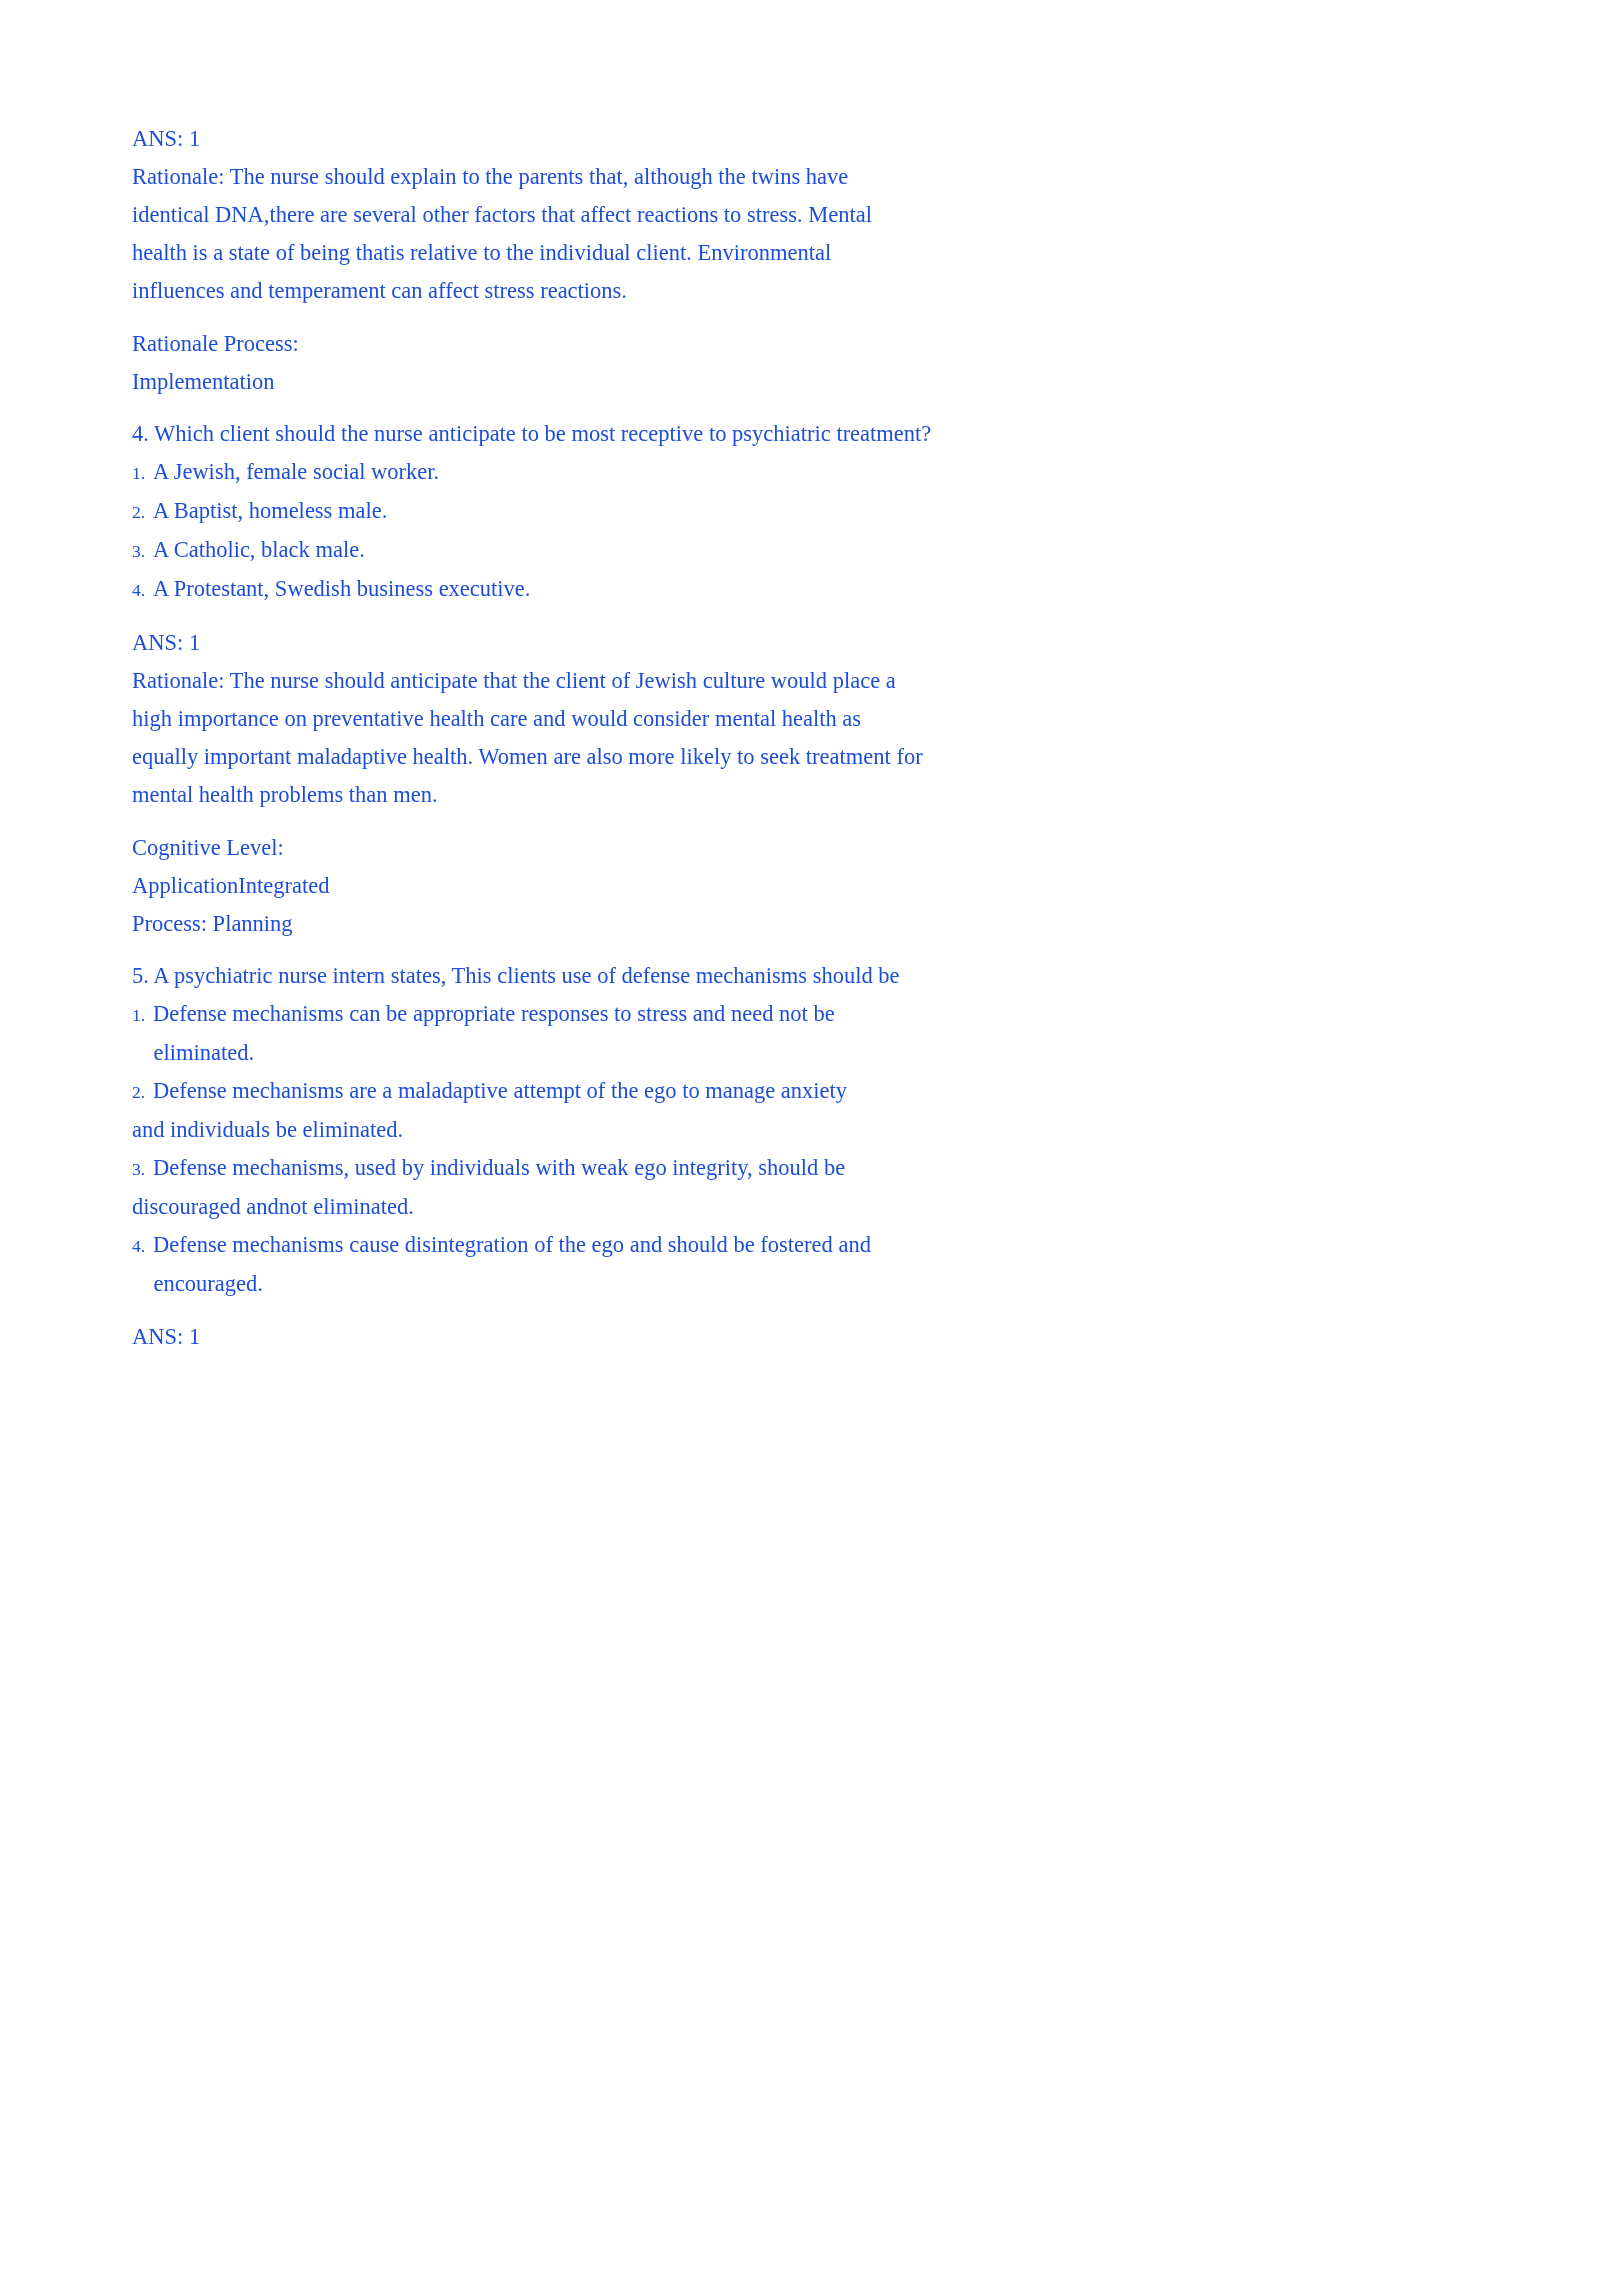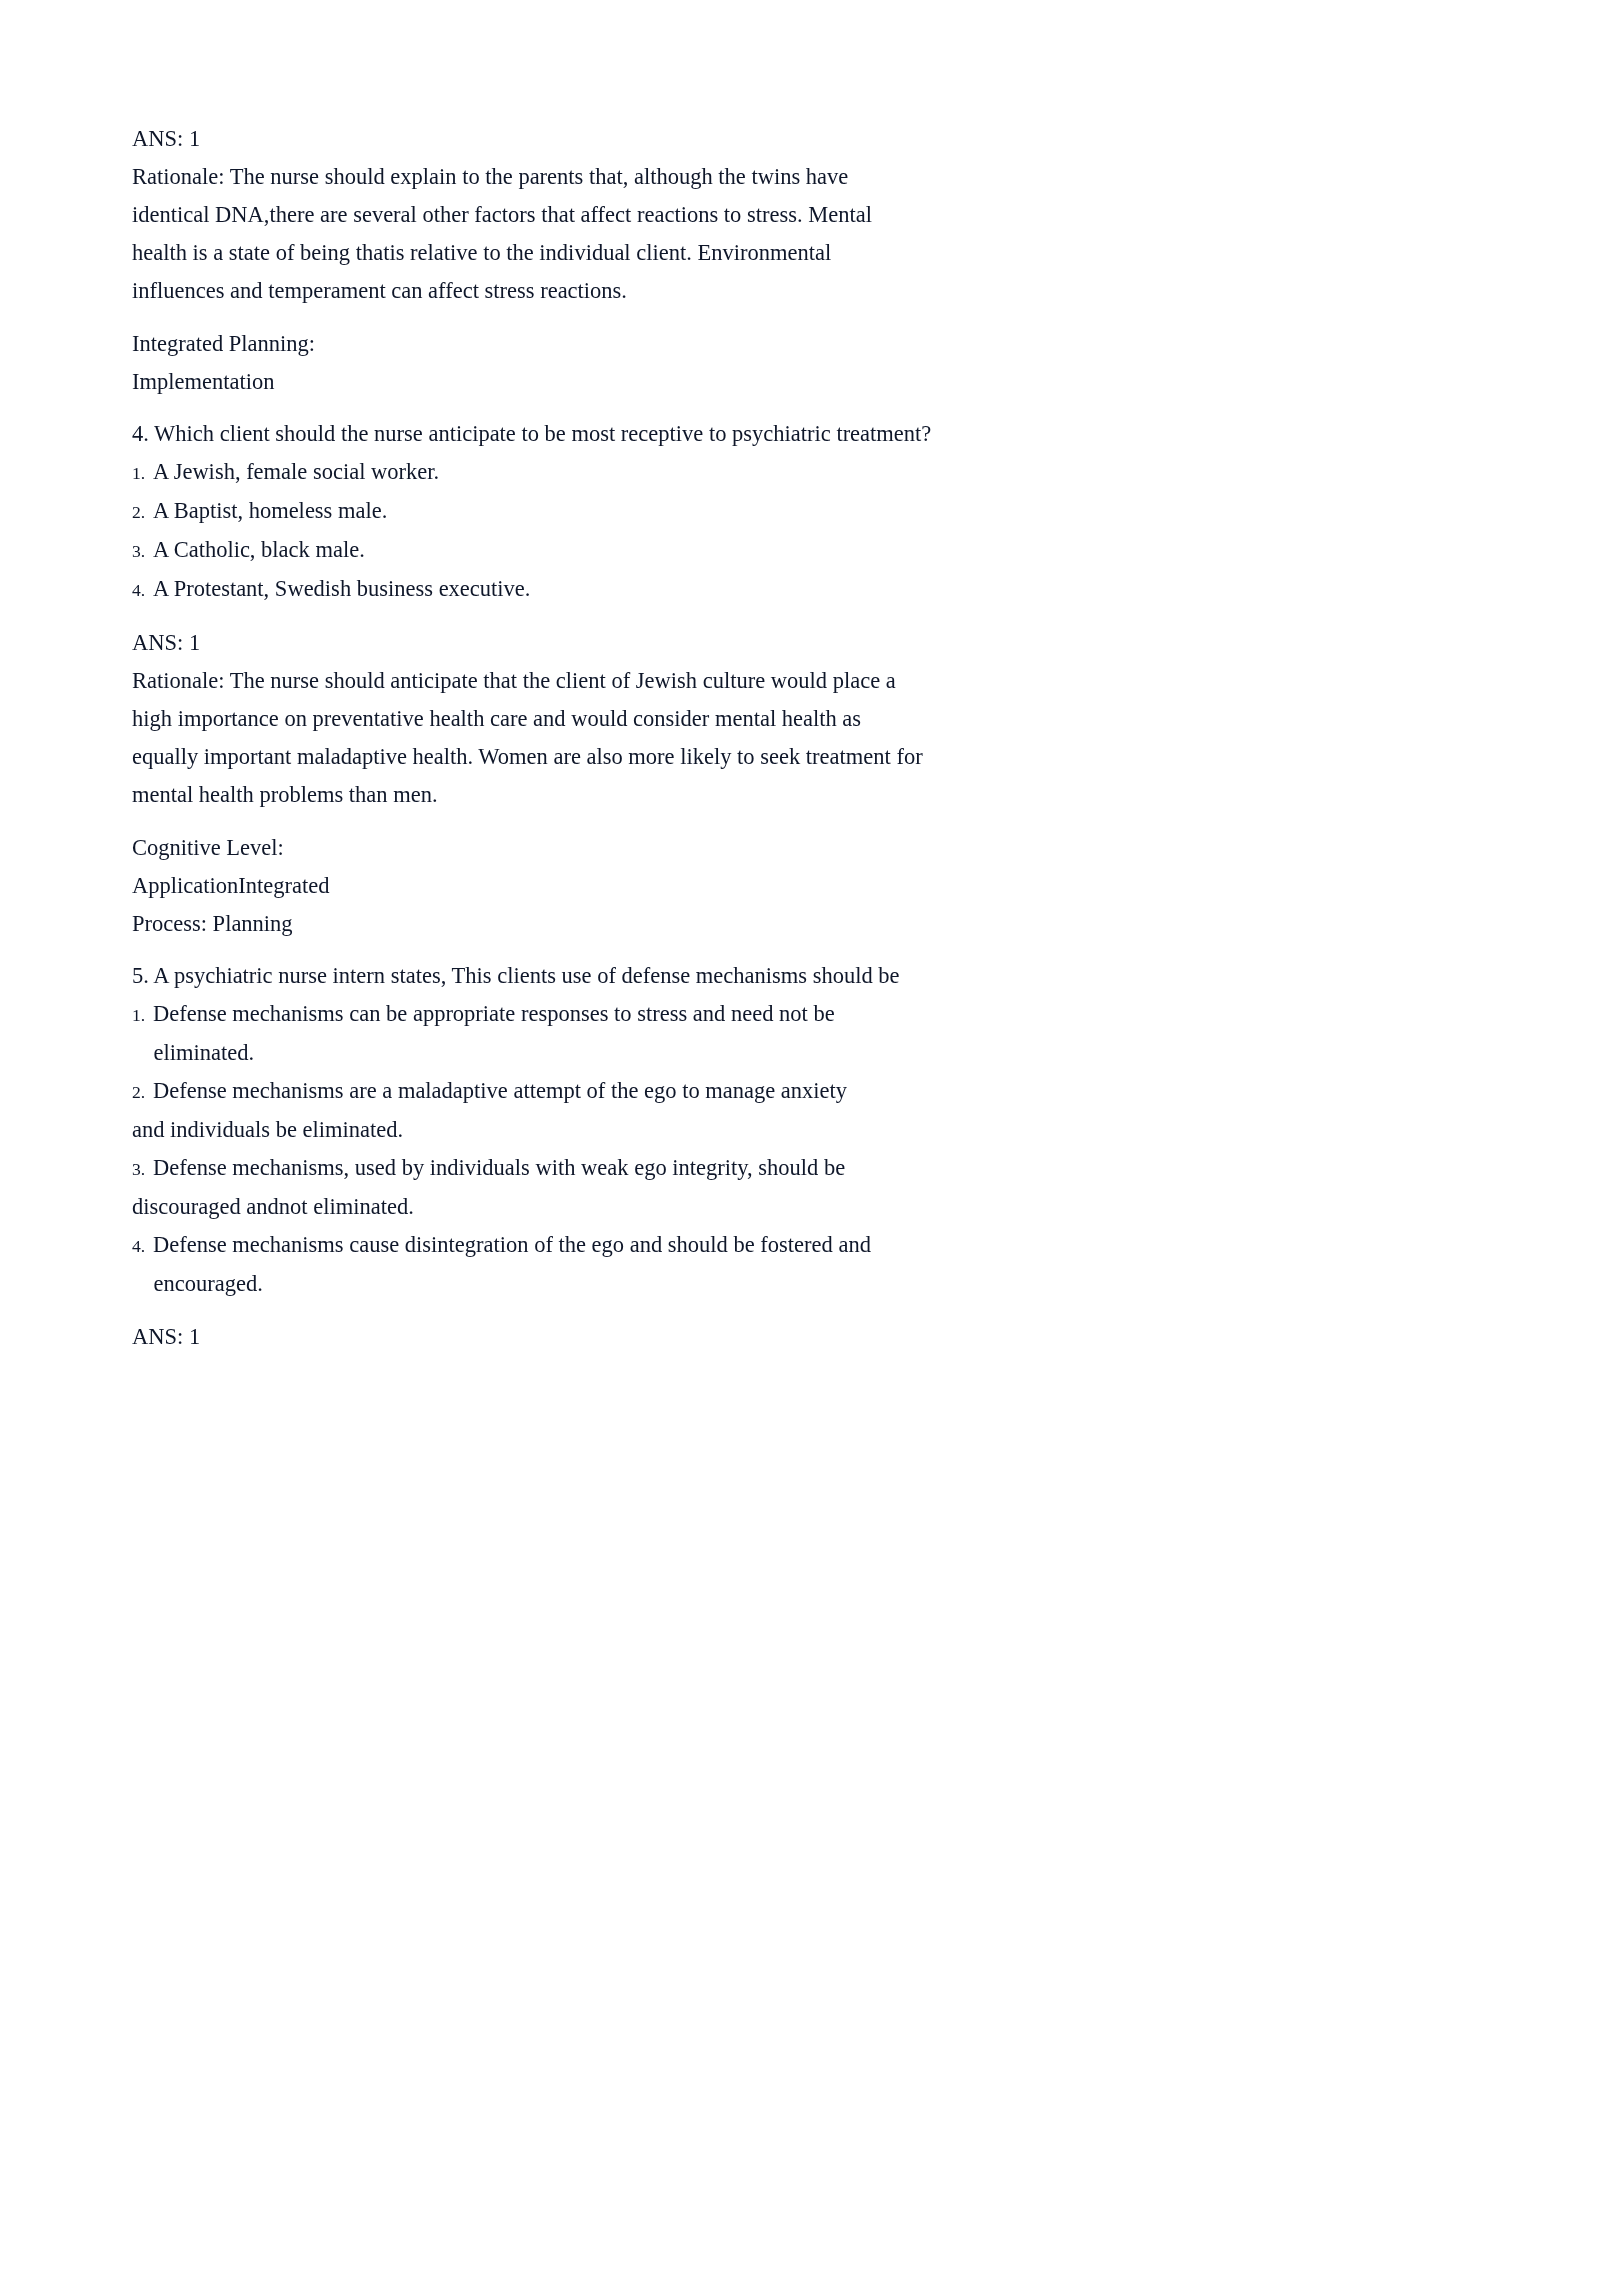--- a/index.html
+++ b/index.html
@@ -5,21 +5,21 @@
   html, body {
     margin: 0;
     padding: 0;
     background: #ffffff;
   }
   .page {
     position: relative;
     width: 1621px;
     height: 2287px;
     background: #ffffff;
-    color: #0f172a;
+    color: #1d4ed8;
     font-family: "Liberation Serif", "DejaVu Serif", serif;
     font-size: 22.5px;
     line-height: 38px;
     overflow: hidden;
   }
   .doc {
     position: absolute;
     left: 132px;
     top: 120px;
     width: 961px;
@@ -46,21 +46,21 @@
 
     <section class="block">
       <div class="ln">ANS: 1</div>
       <div class="ln">Rationale: The nurse should explain to the parents that, although the twins have</div>
       <div class="ln">identical DNA,there are several other factors that affect reactions to stress. Mental</div>
       <div class="ln">health is a state of being thatis relative to the individual client. Environmental</div>
       <div class="ln">influences and temperament can affect stress reactions.</div>
     </section>
 
     <section class="block">
-      <div class="ln">Integrated Planning:</div>
+      <div class="ln">Rationale Process:</div>
       <div class="ln">Implementation</div>
     </section>
 
     <section class="block">
       <div class="ln">4. Which client should the nurse anticipate to be most receptive to psychiatric treatment?</div>
       <div class="ln"><span class="opt-num">1.</span><span>A Jewish, female social worker.</span></div>
       <div class="ln"><span class="opt-num">2.</span><span>A Baptist, homeless male.</span></div>
       <div class="ln"><span class="opt-num">3.</span><span>A Catholic, black male.</span></div>
       <div class="ln"><span class="opt-num">4.</span><span>A Protestant, Swedish business executive.</span></div>
     </section>

